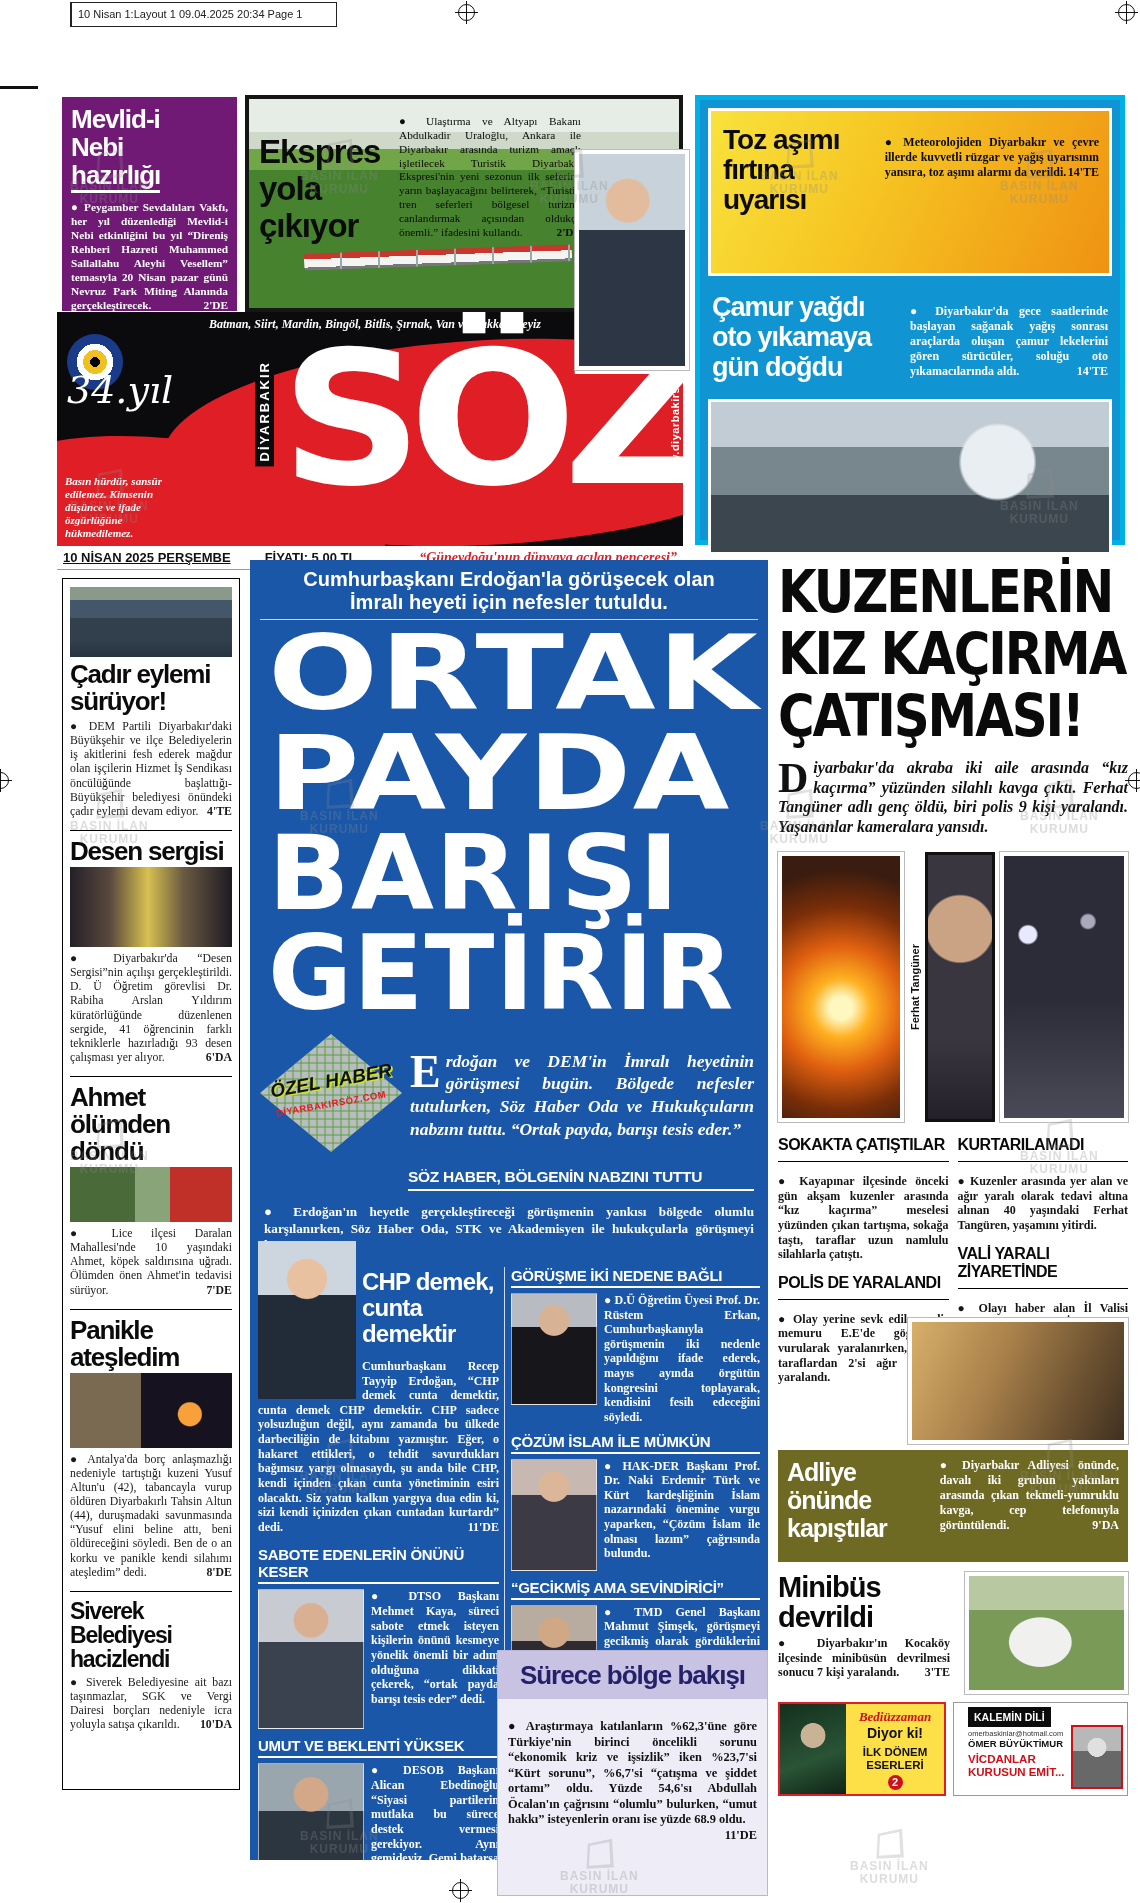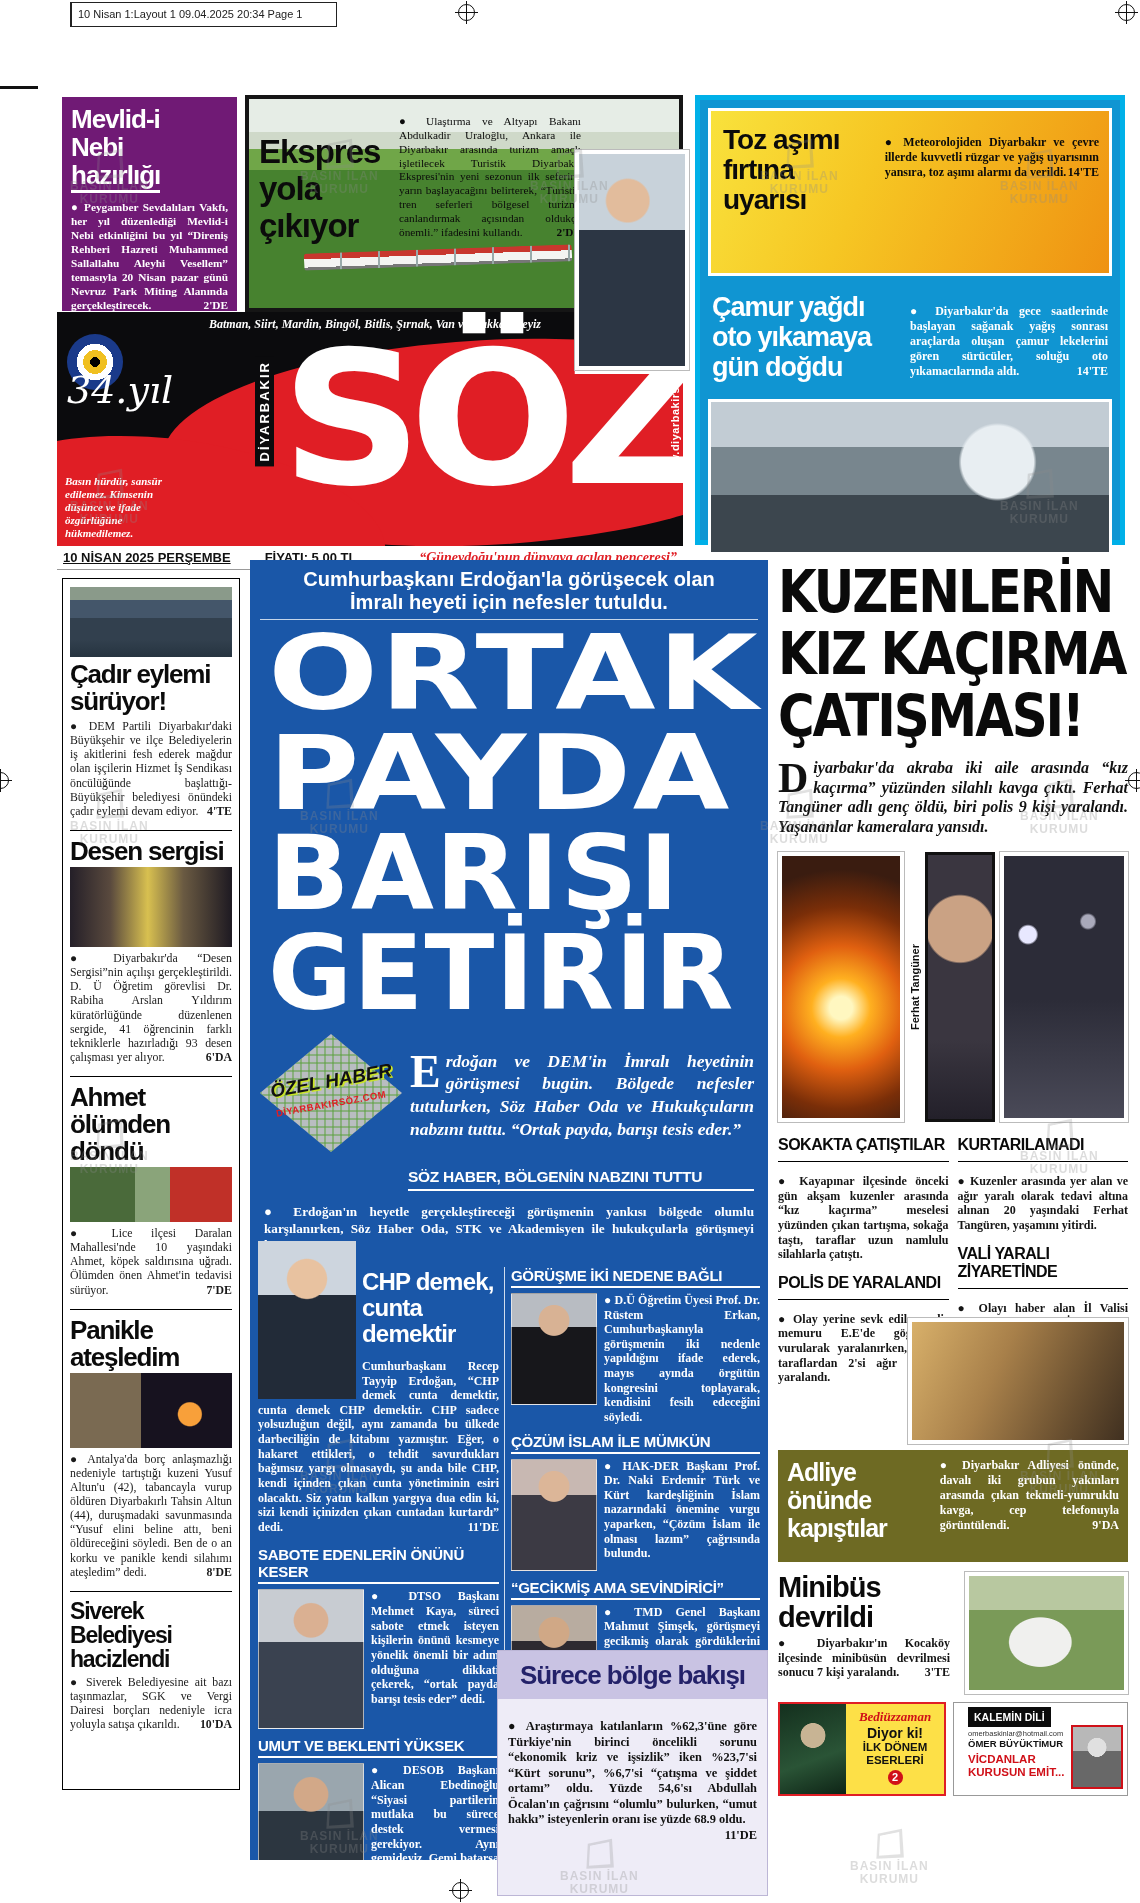--- a/index.html
+++ b/index.html
@@ -148,21 +148,21 @@
   .mini-h{font:bold 29px/30px "Liberation Sans",sans-serif;letter-spacing:-1px;color:#0a0a0a;}
   .mini-b{margin-top:4px;font:bold 12px/1.22 "Liberation Serif",serif;text-align:justify;color:#151515;}
   .g-minibus{flex:1;border:4px solid #fff;box-shadow:0 0 0 1px #bbb;box-sizing:border-box;
              background:radial-gradient(ellipse at 46% 58%,#f0f0ee 0 26%,rgba(0,0,0,0) 27%),linear-gradient(180deg,#b8c8a0 0 30%,#7a9a58 30%);}
   .botrow{left:778px;top:1702px;width:350px;height:94px;display:flex;gap:7px;}
   .bedi{width:168px;background:#fde047;border:2px solid #e01e25;box-sizing:border-box;display:flex;}
   .g-bedi{flex:0 0 66px;background:radial-gradient(circle at 50% 35%,#c8b494 0 18%,rgba(0,0,0,0) 19%),linear-gradient(160deg,#14301e,#2a5436 60%,#0e2416);}
   .bedi-t{flex:1;padding:5px 4px;text-align:center;}
   .bedi-1{font:bold italic 13px "Liberation Serif",serif;color:#d01018;}
   .bedi-2{font:bold 14px "Liberation Sans",sans-serif;color:#111;}
-  .bedi-3{font:bold 11.5px/13px "Liberation Sans",sans-serif;color:#111;}
+  .bedi-3{margin-top:5px;font:bold 11.5px/13px "Liberation Sans",sans-serif;color:#111;}
   .bedi-n{display:inline-block;width:15px;height:15px;border-radius:50%;background:#d01018;color:#fff;
           font:bold 11px/15px "Liberation Sans",sans-serif;margin-top:2px;}
   .kalem{width:175px;border:1px solid #999;box-sizing:border-box;position:relative;background:#fff;padding:4px 14px;}
   .kalem-t{display:inline-block;background:#0b0b0b;color:#fff;font:bold 10.5px/12px "Liberation Sans",sans-serif;padding:4px 6px;}
   .kalem-mail{font:7.5px/9px "Liberation Sans",sans-serif;color:#333;margin-top:2px;}
   .kalem-a{font:bold 9.5px/11px "Liberation Sans",sans-serif;color:#111;}
   .kalem-c{margin-top:4px;font:bold 11.5px/13px "Liberation Sans",sans-serif;color:#d01018;width:112px;}
   .g-omer{position:absolute;right:4px;top:22px;width:48px;height:60px;border:2px solid #d01018;
           background:radial-gradient(circle at 50% 34%,#e0e0e0 0 20%,rgba(0,0,0,0) 21%),linear-gradient(180deg,#b8b8b8 0 40%,#686868 40%);}
 </style>
@@ -424,21 +424,21 @@
     </div>
     <div class="tgrid">
       <div class="tcol">
         <div class="rsec">SOKAKTA ÇATIŞTILAR</div>
         <p class="rbody">● Kayapınar ilçesinde önceki gün akşam kuzenler arasında “kız kaçırma” meselesi yüzünden çıkan tartışma, sokağa taştı, taraflar uzun namlulu silahlarla çatıştı.</p>
         <div class="rsec">POLİS DE YARALANDI</div>
         <p class="rbody">● Olay yerine sevk edilen polis memuru E.E'de göğsünden vurularak yaralanırken, olayda taraflardan 2'si ağır 10 kişi yaralandı.</p>
       </div>
       <div class="tcol">
         <div class="rsec">KURTARILAMADI</div>
-        <p class="rbody">● Kuzenler arasında yer alan ve ağır yaralı olarak tedavi altına alınan 20 yaşındaki Ferhat Tangüren, yaşamını yitirdi.</p>
+        <p class="rbody">● Kuzenler arasında yer alan ve ağır yaralı olarak tedavi altına alınan 40 yaşındaki Ferhat Tangüren, yaşamını yitirdi.</p>
         <div class="rsec">VALİ YARALI ZİYARETİNDE</div>
         <p class="rbody"><span>● Olayı haber alan İl Valisi Murat Zorluoğlu, İl Emniyet Müdürü Fatih Kaya'yla yaralı polisi hastanede ziyaret etti. Zorluoğlu, “talihsiz bir olay yaşanmıştır” dedi.</span> <b class="ref">9'DA</b></p>
       </div>
     </div>
   </section>
 
   <div class="abs brawl"></div>
 
   <section class="abs adliye">
     <div class="adliye-h">Adliye önünde kapıştılar</div>

